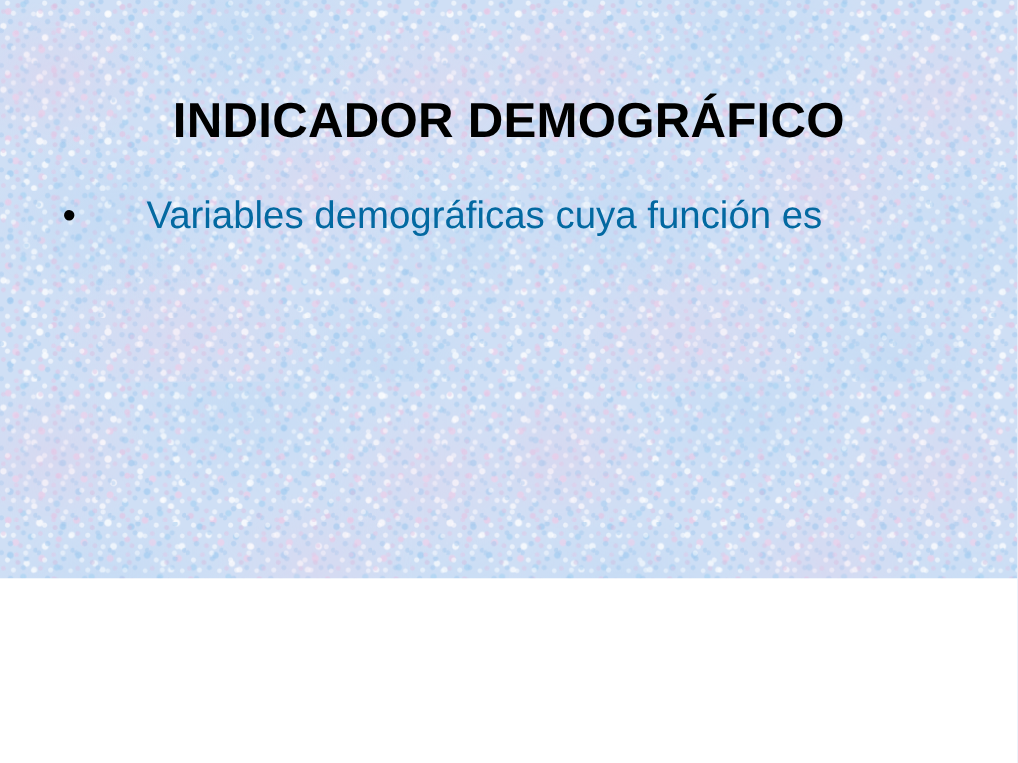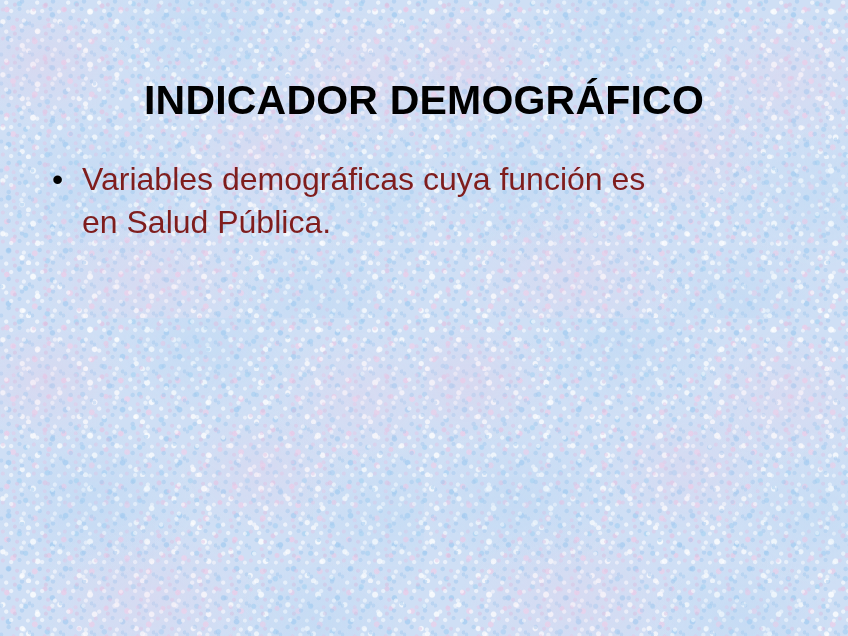--- a/index.html
+++ b/index.html
@@ -5,21 +5,21 @@
 <style>
   html, body {
     margin: 0;
     padding: 0;
     background: #ffffff;
   }
 
   .slide {
     position: relative;
     width: 848px;
-    height: 636px;
+    height: 482px;
     overflow: hidden;
     background-color: #cedef4;
     font-family: "Liberation Sans", "DejaVu Sans", sans-serif;
     -webkit-font-smoothing: antialiased;
   }
 
   
   .slide-bg {
     position: absolute;
     inset: 0;
@@ -134,21 +134,22 @@
     line-height: 43px;
     text-align: left;
     padding-left: 8px;
     box-sizing: border-box;
     color: #000000;
   }
 
   .bullet-text {
     flex: 1 1 auto;
     max-width: 700px;
-    color: #7f1d1d;
+    color: #0369a1;
+    margin-left: 40px;
   }
 
   .bullet-text .tline {
     display: block;
     white-space: nowrap;
   }
 </style>
 </head>
 <body>
 
@@ -161,20 +162,19 @@
   <div class="slide-content">
 
     <h1 class="slide-title">INDICADOR DEMOGRÁFICO</h1>
 
     <div class="body-block">
 
       <div class="bullet-item">
         <span class="bullet-marker">•</span>
         <span class="bullet-text">
           <span class="tline">Variables demográficas cuya función es</span>
-          <span class="tline">en Salud Pública.</span>
         </span>
       </div>
 
     </div>
 
   </div>
 </div>
 
 </body></html>

